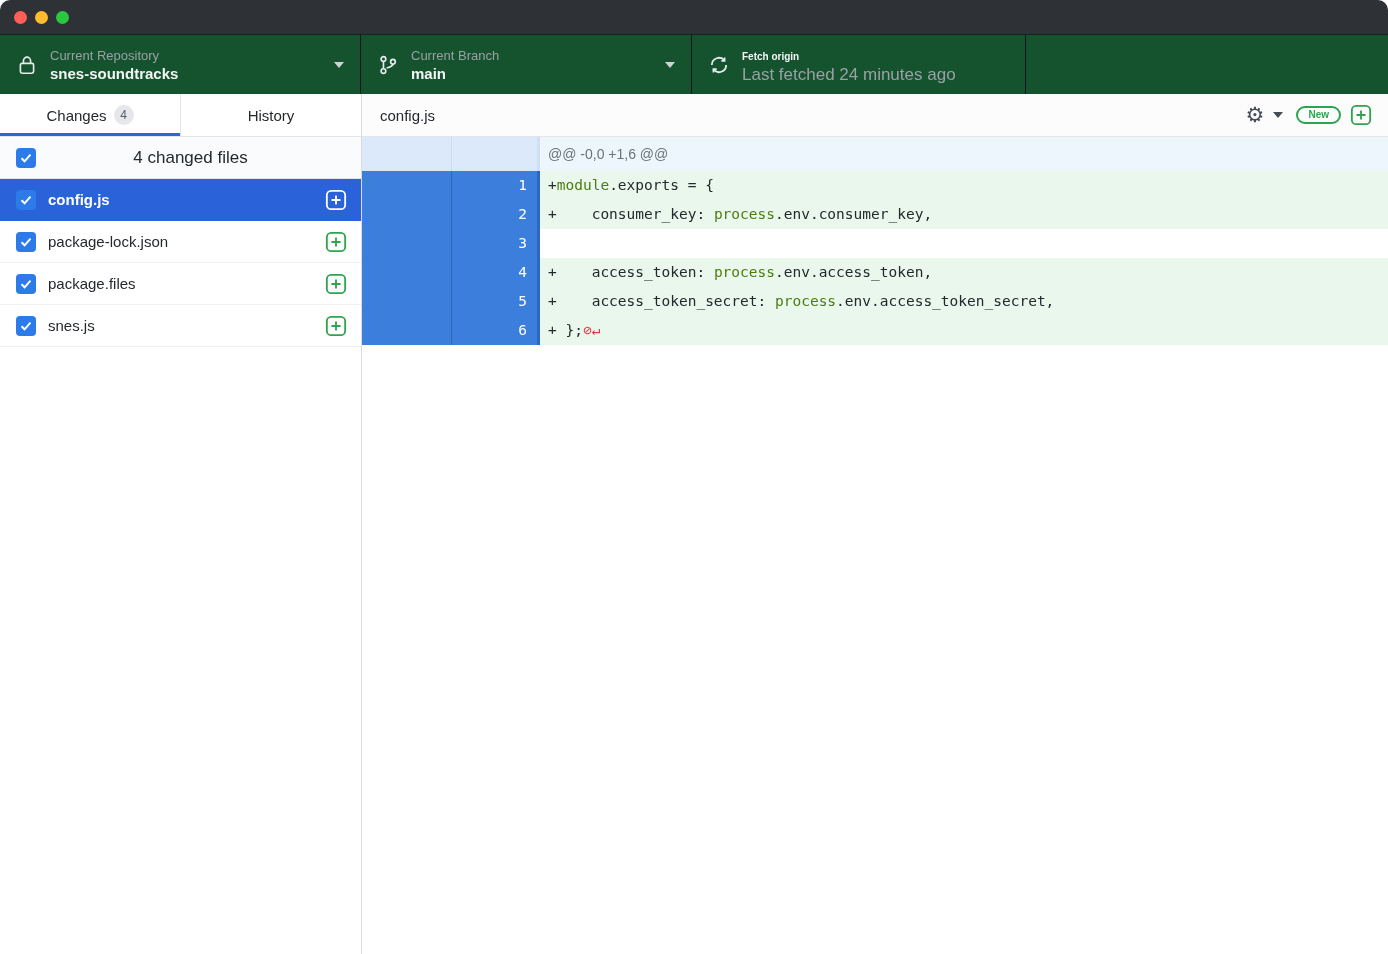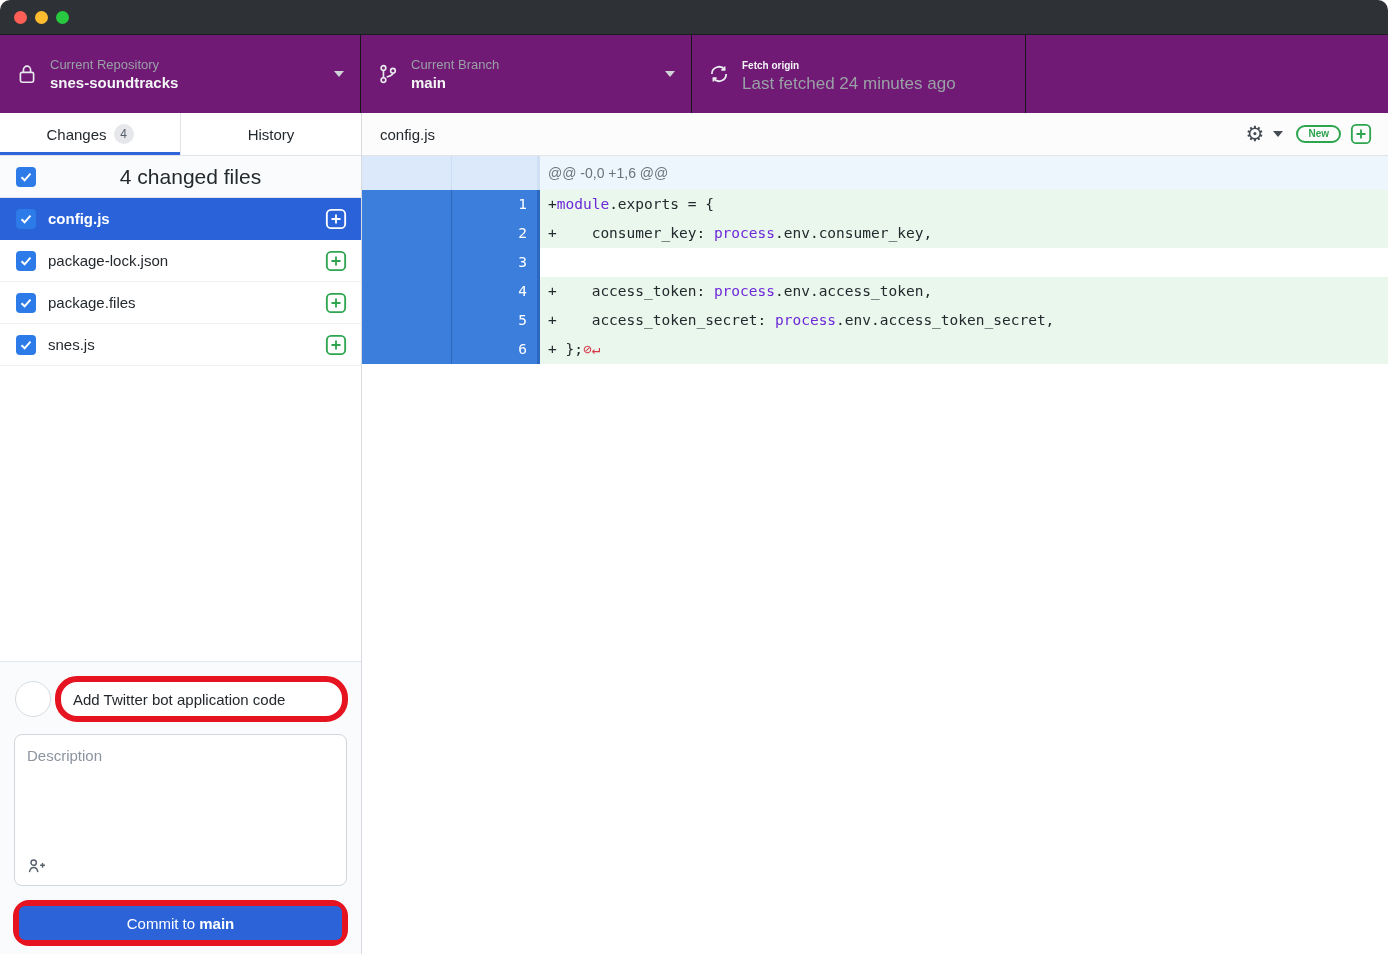--- a/index.html
+++ b/index.html
@@ -6,21 +6,21 @@
   html,body { width:1388px; height:954px; background:#ffffff; font-family:"Liberation Sans", sans-serif; }
   .window { width:1388px; height:954px; display:flex; flex-direction:column; border-radius:10px 10px 0 0; overflow:hidden; background:#fff; }
 
   
   .titlebar { height:34px; background:#2e3136; flex:0 0 auto; display:flex; align-items:center; padding-left:14px; }
   .traffic { display:flex; gap:8px; }
   .tl { width:13px; height:13px; border-radius:50%; display:inline-block; }
   .tl.red { background:#ff5f57; } .tl.yellow { background:#febc2e; } .tl.green { background:#28c840; }
 
   
-  .toolbar { height:79px; background:#701a75; flex:0 0 auto; display:flex; border-top:1px solid #1b1d20; }
+  .toolbar { height:60px; background:#14532d; flex:0 0 auto; display:flex; border-top:1px solid #1b1d20; }
   .tb-section { display:flex; align-items:center; padding:0 16px; border-right:1px solid #141619; cursor:pointer; }
   .tb-section .tb-icon { margin-right:12px; display:flex; }
   .tb-text { flex:1; min-width:0; }
   .tb-label { font-size:13px; color:#9aa0a6; line-height:17px; }
   .tb-value { font-size:15px; color:#f4f5f6; font-weight:bold; line-height:19px; }
   .tb-sub { font-size:17px; color:#9aa0a6; line-height:17px; }
   .tb-title { font-size:10px; color:#f4f5f6; font-weight:bold; line-height:19px; }
   .caret-down { width:0; height:0; border:5px solid transparent; border-top:6px solid #cfd3d8; margin-left:10px; margin-top:5px; }
   .sec-repo { width:361px; }
   .sec-branch { width:331px; }
@@ -33,21 +33,21 @@
 
   
   .tabs { height:43px; display:flex; border-bottom:1px solid #e1e4e8; flex:0 0 auto; }
   .tab { flex:1; display:flex; align-items:center; justify-content:center; gap:7px; font-size:15px; color:#24292e; cursor:pointer; position:relative; border-right:1px solid #e1e4e8; }
   .tab:last-child { border-right:none; }
   .tab.active::after { content:""; position:absolute; left:0; right:0; bottom:0; height:3px; background:#2e66d9; }
   .tab-badge { background:#e5e7ea; color:#57606a; font-size:12px; line-height:20px; min-width:20px; height:20px; border-radius:10px; text-align:center; padding:0 6px; }
 
   
   .selall { height:42px; display:flex; align-items:center; padding:0 16px; background:#fafbfc; border-bottom:1px solid #e1e4e8; flex:0 0 auto; }
-  .selall-label { flex:1; text-align:center; font-size:21px; color:#24292e; }
+  .selall-label { flex:1; text-align:center; font-size:17px; color:#24292e; }
 
   .checkbox { width:20px; height:20px; border-radius:4px; background:#2c7be8; display:flex; align-items:center; justify-content:center; flex:0 0 auto; cursor:pointer; }
   .checkbox svg { display:block; }
 
   
   .file-row { height:42px; display:flex; align-items:center; padding:0 14px 0 16px; border-bottom:1px solid #eef0f2; background:#fff; cursor:pointer; }
   .file-row .fname { flex:1; font-size:15px; color:#24292e; margin-left:12px; white-space:nowrap; overflow:hidden; }
   .file-row.selected { background:#2962d9; border-bottom-color:#2962d9; }
   .file-row.selected .fname { color:#ffffff; font-weight:bold; }
   .plusbox { display:flex; align-items:center; cursor:pointer; }
@@ -79,21 +79,21 @@
   .diff-body { flex:1; overflow:hidden; }
   .hunk-row { display:flex; height:34px; line-height:34px; font-family:Liberation Sans, sans-serif; font-size:14px; }
   .hunk-row .g { width:89px; background:#dbe9fa; flex:0 0 auto; }
   .hunk-row .g.gn { border-left:1px solid #ccdef5; border-right:3px solid #cfe0f4; }
   .hunk-text { flex:1; background:#eef6fd; color:#6a737d; padding-left:8px; white-space:pre; }
 
   .code-row { display:flex; height:29px; line-height:29px; font-family:"DejaVu Sans Mono", monospace; font-size:14.5px; }
   .code-row .g { width:89px; background:#3c7edb; flex:0 0 auto; }
   .code-row .g.gn { border-left:1px solid rgba(23,62,120,0.35); border-right:3px solid #2d68c0; color:#fff; text-align:right; padding-right:10px; }
   .code-text { flex:1; background:#e9f7ec; color:#24292e; padding-left:8px; white-space:pre; }
-  .code-text .keyword { color:#6d28d9; }
+  .code-text .keyword { color:#4d7c0f; }
   .code-text .eol { color:#d73a49; }
 </style>
 </head>
 <body>
 
 <div class="window">
 
   <div class="titlebar">
     <div class="traffic">
       <span class="tl red"></span>
@@ -226,41 +226,20 @@
               <svg width="22" height="22" viewBox="0 0 18 18" fill="none" stroke="#2da44e" stroke-width="1.5">
                 <rect x="1.5" y="1.5" width="15" height="15" rx="3.5"></rect>
                 <path d="M9 5.3v7.4 M5.3 9h7.4"></path>
               </svg>
             </span>
           </div>
         </div>
 
       <div class="spacer"></div>
 
-      <div class="commit-form">
-        <div class="summary-row">
-          <span class="avatar"></span>
-          <span class="red-ring summary-ring">
-            <input class="summary-input" value="Add Twitter bot application code" style="">
-          </span>
-        </div>
-        <div class="desc-box">
-          <textarea class="desc-input" placeholder="Description" style=""></textarea>
-          <span class="coauthor">
-            <svg width="20" height="18" viewBox="0 0 18 16" fill="none" stroke="#57606a" stroke-width="1.3">
-              <circle cx="6" cy="5" r="2.4"></circle>
-              <path d="M2.2 13.6c.5-2.8 2-4.2 3.8-4.2s3.3 1.4 3.8 4.2"></path>
-              <path d="M14 5.2v4.4 M11.8 7.4h4.4"></path>
-            </svg>
-          </span>
-        </div>
-        <div class="commit-ring">
-          <button class="commit-btn"><span>Commit to </span><b>main</b></button>
-        </div>
-      </div>
     </aside>
 
     <section class="diffpane">
       <div class="diff-header">
         <span class="diff-title">config.js</span>
         <span class="diff-actions">
           <span class="gear">⚙</span>
           <span class="gear-caret"></span>
           <span class="new-badge">New</span>
           <span class="plusbox">

